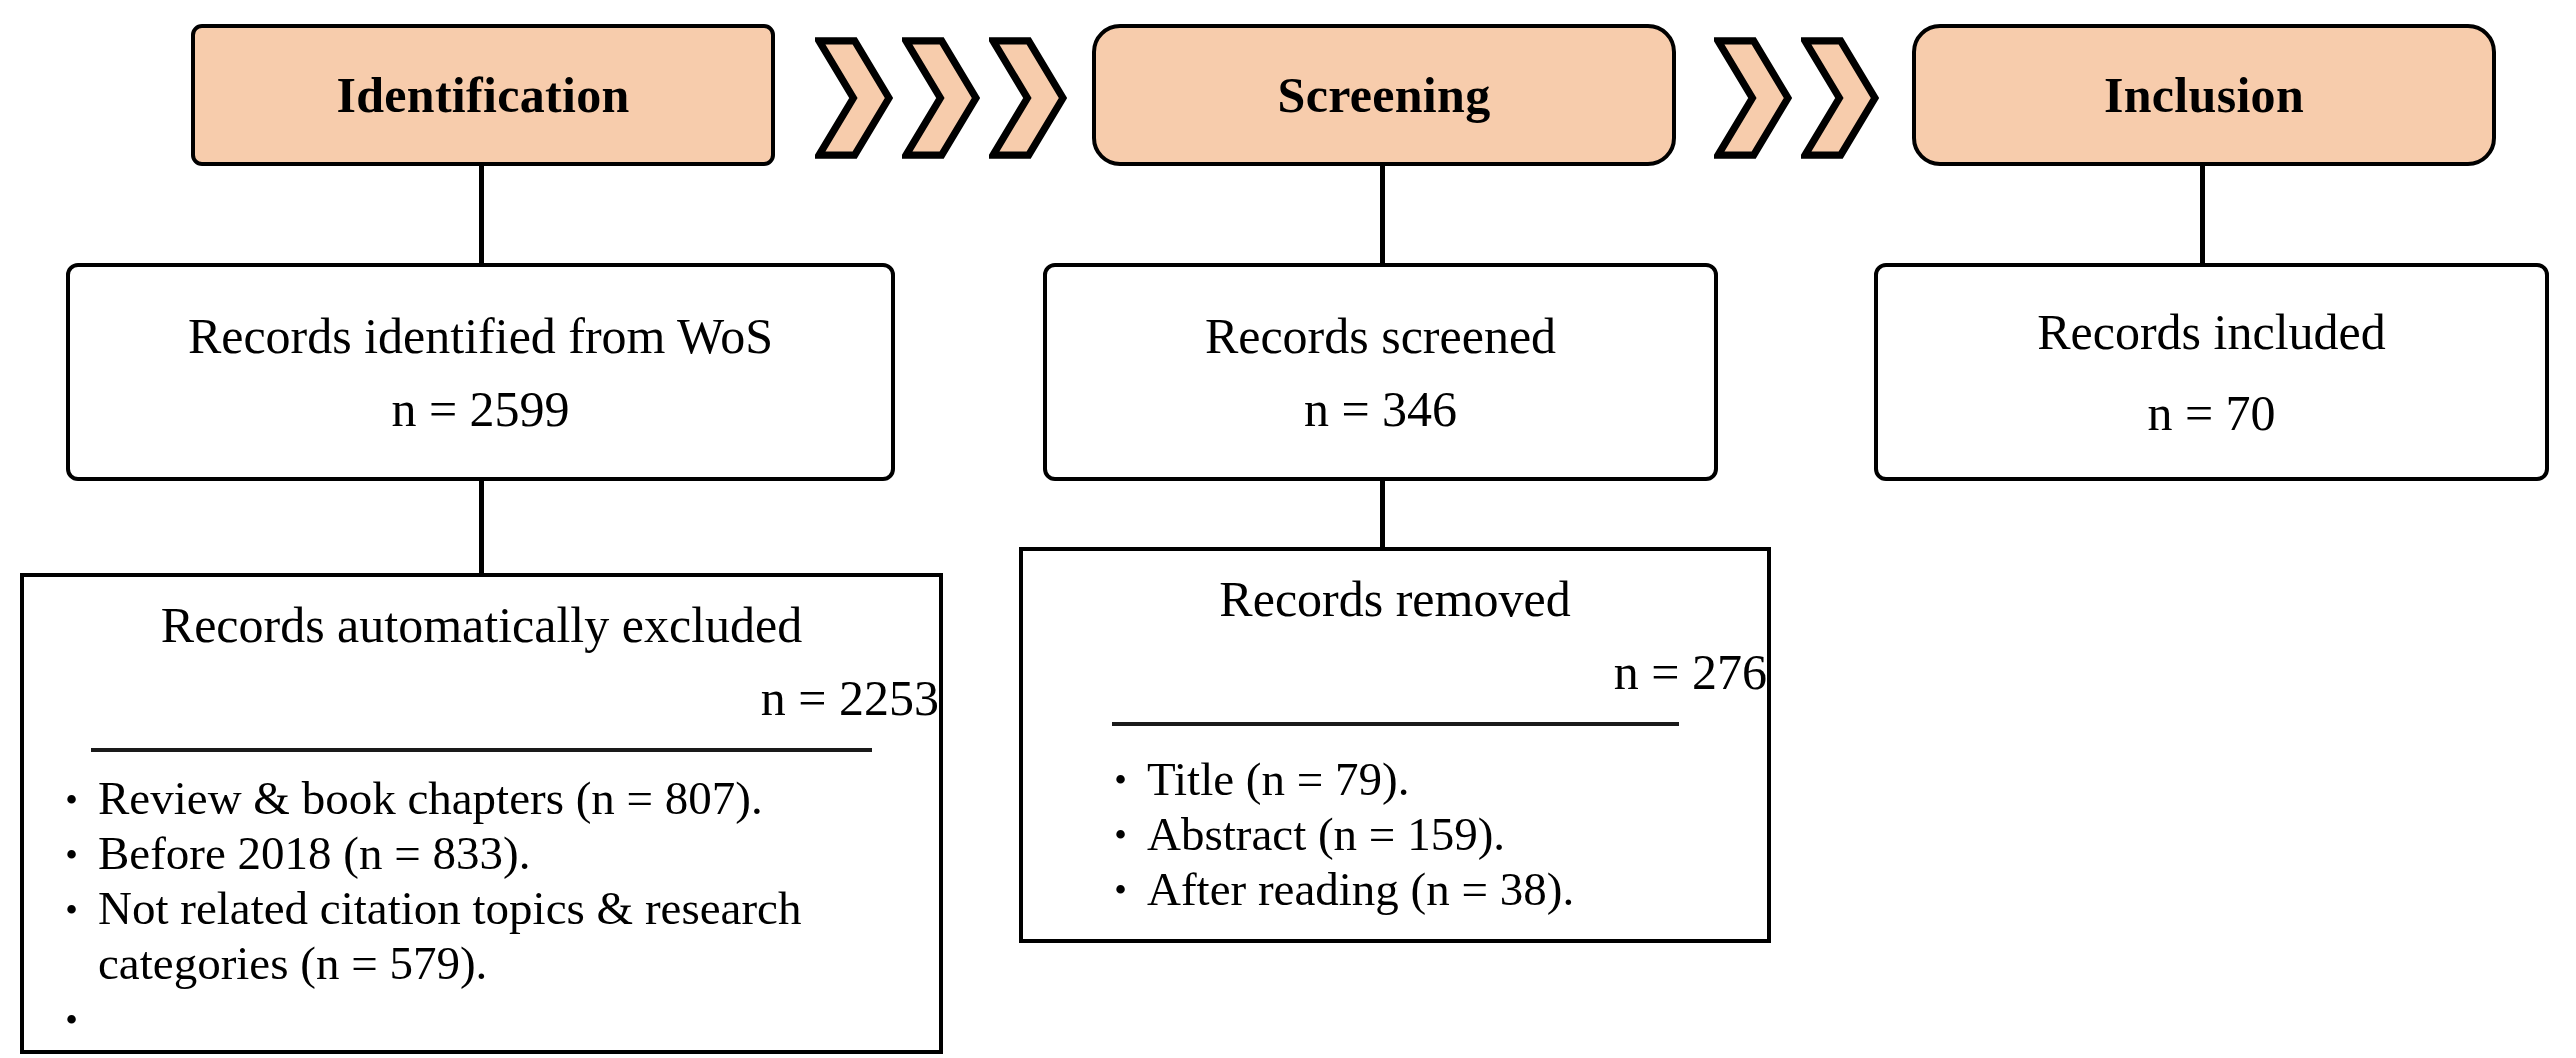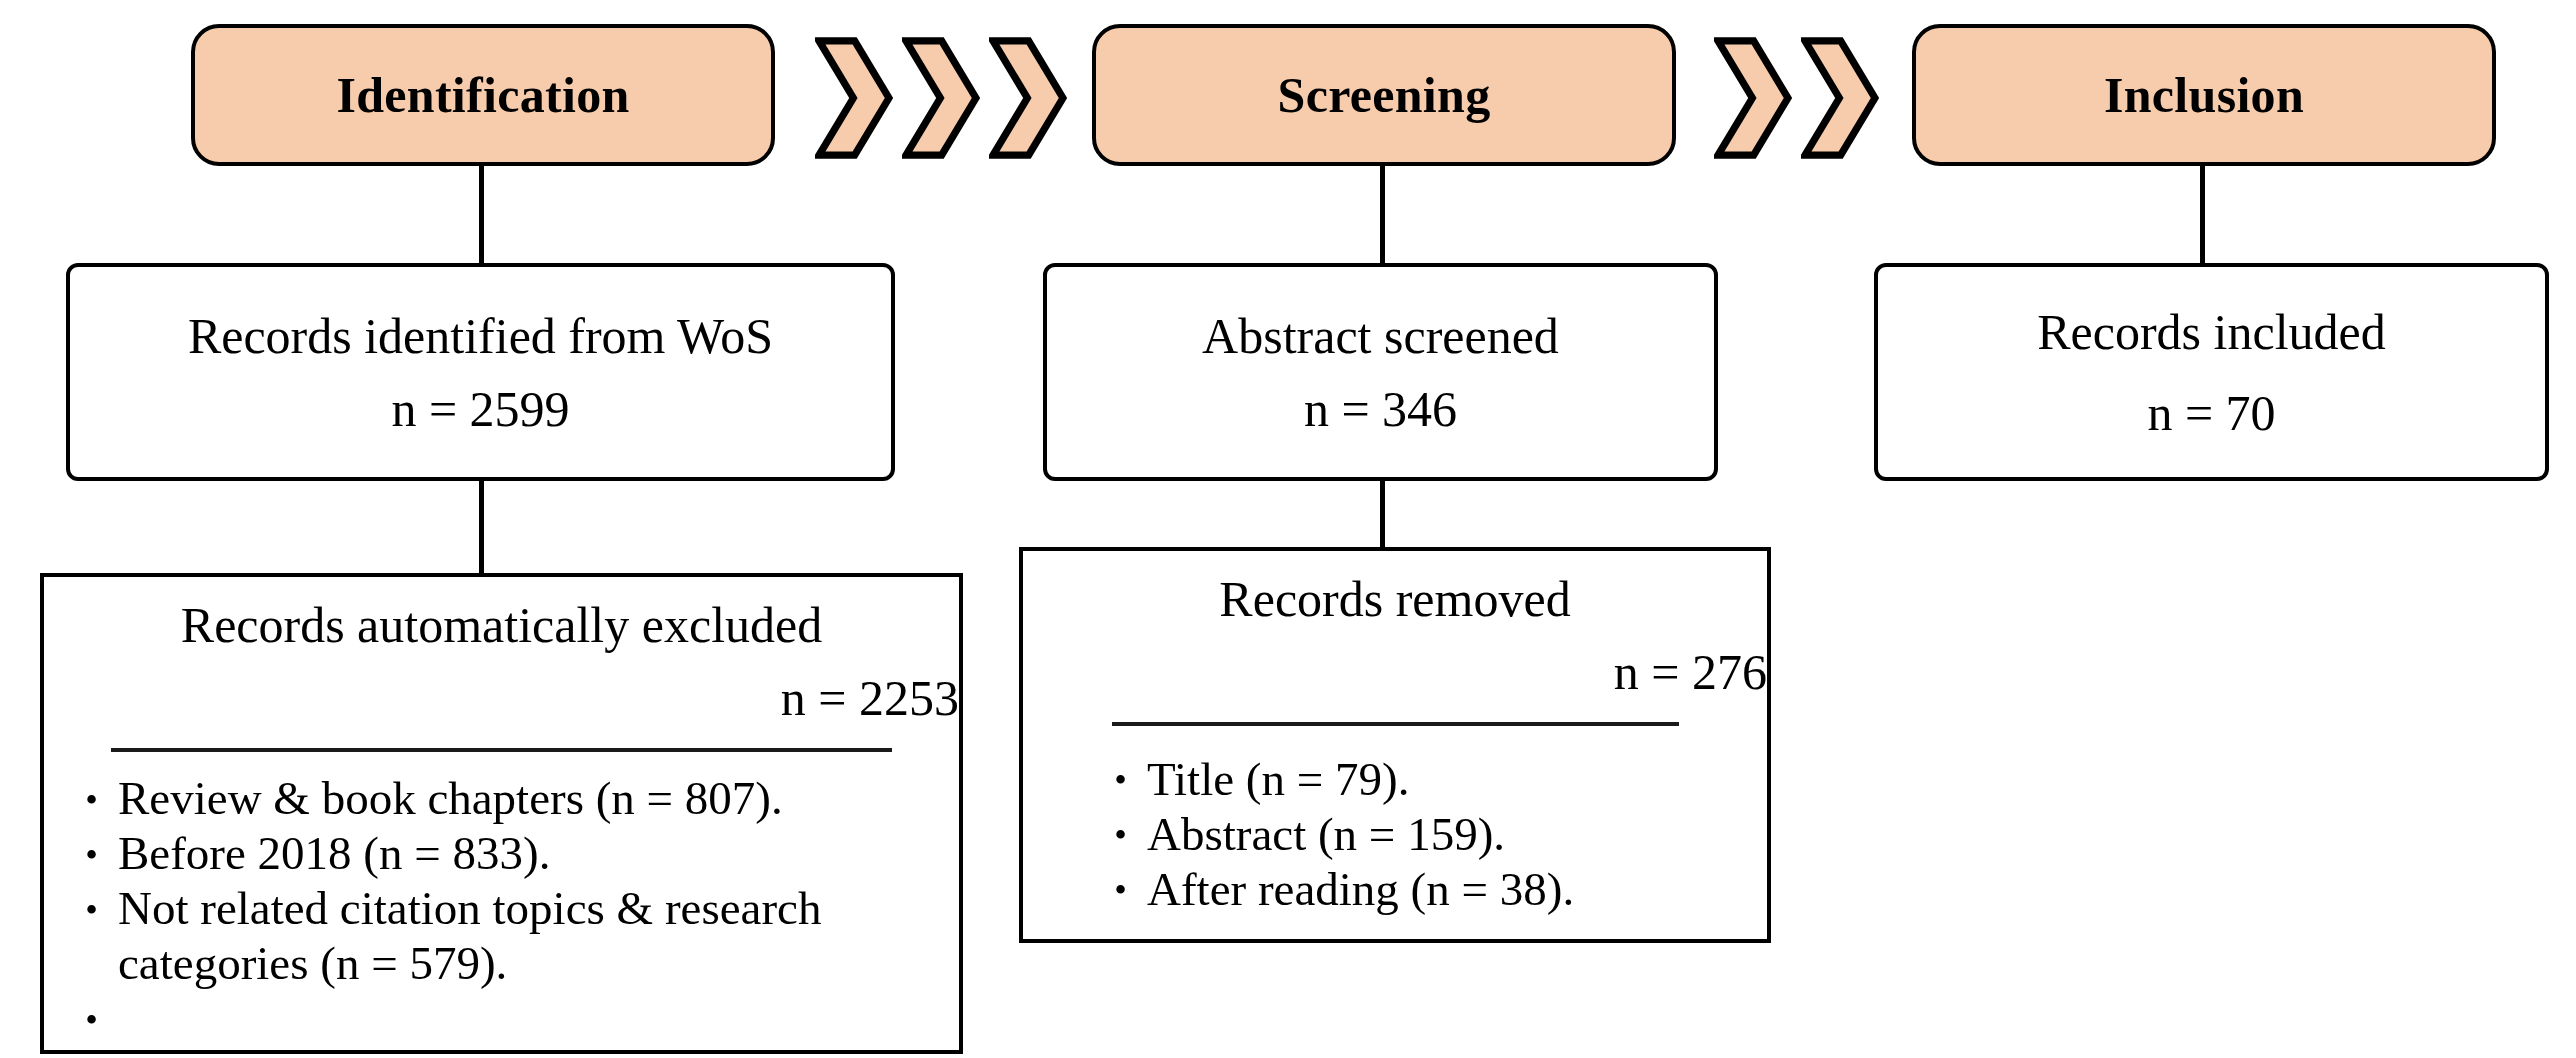--- a/index.html
+++ b/index.html
@@ -118,21 +118,21 @@
   .chev {
     position: relative;
   }
   .chev svg { display: block; }
 </style>
 </head>
 <body>
 
 <div id="canvas">
 
-  <div class="box stage" style="left:191px; top:24px; width:584px; height:142px;">
+  <div class="box stage" style="left:191px; top:24px; width:584px; height:142px;border-radius:11px;">
     <span class="stage-label">Identification</span>
   </div>
 
   <div class="chev-group" style="left:815px; top:37px; height:122px; gap:9.2px;">
     <span class="chev">
       <svg width="78" height="122" viewBox="0 0 118 185">
         <path d="M6 6 L60 6 L112 92.5 L60 179 L6 179 L58 92.5 Z" fill="#F7CCAC" stroke="#000000" stroke-width="11" stroke-linejoin="miter"></path>
       </svg>
     </span>
     <span class="chev">
@@ -171,33 +171,33 @@
   <div class="vline" style="left:479px; top:165px; height:98px;"></div>
   <div class="vline" style="left:1380px; top:165px; height:98px;"></div>
   <div class="vline" style="left:2200px; top:165px; height:98px;"></div>
 
   <div class="box rounded" style="left:66px; top:263px; width:829px; height:218px;">
     <span class="rec-title">Records identified from WoS</span>
     <span class="rec-count">n = 2599</span>
   </div>
 
   <div class="box rounded" style="left:1043px; top:263px; width:675px; height:218px;">
-    <span class="rec-title">Abstract screened</span>
+    <span class="rec-title">Records screened</span>
     <span class="rec-count">n = 346</span>
   </div>
 
   <div class="box rounded" style="left:1874px; top:263px; width:675px; height:218px;gap:8px;">
     <span class="rec-title">Records included</span>
     <span class="rec-count">n = 70</span>
   </div>
 
   <div class="vline" style="left:479px; top:481px; height:92px;"></div>
   <div class="vline" style="left:1380px; top:481px; height:92px;"></div>
 
-  <div class="box square detail" style="left:20px; top:573px; width:923px; height:481px;margin-left:20px;">
+  <div class="box square detail" style="left:20px; top:573px; width:923px; height:481px;">
     <div class="detail-head">
       <div class="rec-title">Records automatically excluded</div>
       <div class="rec-count">n = 2253</div>
     </div>
     <div class="detail-rule" style="width:781px;"></div>
     <ul class="detail-list" style="margin-left:36px; margin-right:20px;">
       <li>
         <span class="bullet">•</span>
         <span>Review &amp; book chapters (n = 807).</span>
       </li>

